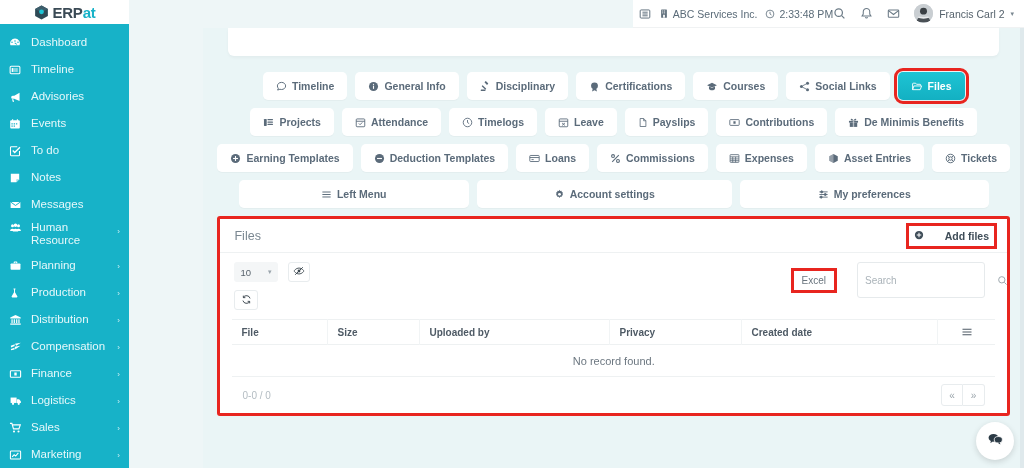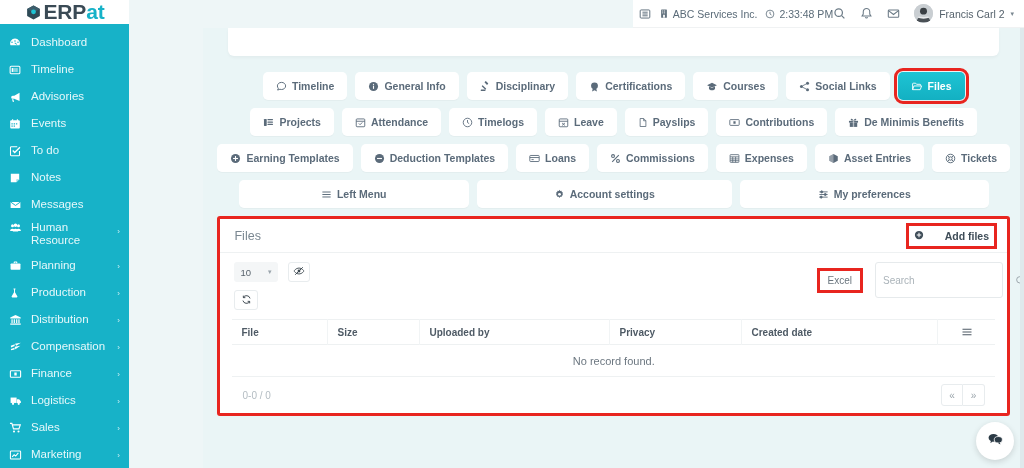--- a/index.html
+++ b/index.html
@@ -18,21 +18,21 @@
     flex: 0 0 129px;
     display: flex; flex-direction: column;
     overflow: hidden;
   }
   .brand {
     height: 28px; background: #ffffff;
     display: flex; align-items: center; justify-content: center;
     gap: 2px;
   }
   .brand-logo { width: 17px; height: 17px; display:block; }
-  .brand-text { font-size: 21px; font-weight: bold; color: #3a4a55; letter-spacing: -0.2px; }
+  .brand-text { font-size: 15px; font-weight: bold; color: #3a4a55; letter-spacing: -0.2px; }
   .brand-text .accent { color: #17b2c8; }
 
   .nav { flex: 1; padding-top: 5px; }
   .nav-item {
     display: flex; align-items: center;
     height: 27px; padding: 0 9px;
     color: #e6f8fa; font-size: 11.5px;
     position: relative;
     cursor: pointer;
     white-space: nowrap;
@@ -165,22 +165,22 @@
   .refresh-row { margin-top: 8px; }
   .refresh-btn {
     height: 20px; width: 24px;
     border: 1px solid #e8ecee; border-radius: 3px;
     background: #ffffff;
     display: flex; align-items: center; justify-content: center;
     cursor: pointer; color: #3d4850;
   }
 
   .toolbar-right {
-    position: absolute; right: 4px; top: 9px;
-    display: flex; align-items: center; gap: 16px;
+    position: absolute; right: 22px; top: 9px;
+    display: flex; align-items: center; gap: 24px;
   }
   .excel-btn {
     font-size: 10px; color: #6a757e;
     padding: 3px 7px; cursor: pointer; background: #fff;
   }
   .search-box {
     border: 1px solid #e6eaec; border-radius: 3px;
     height: 22px; width: 128px;
     display: flex; align-items: center; padding: 17px 7px;
     background: #fff;

